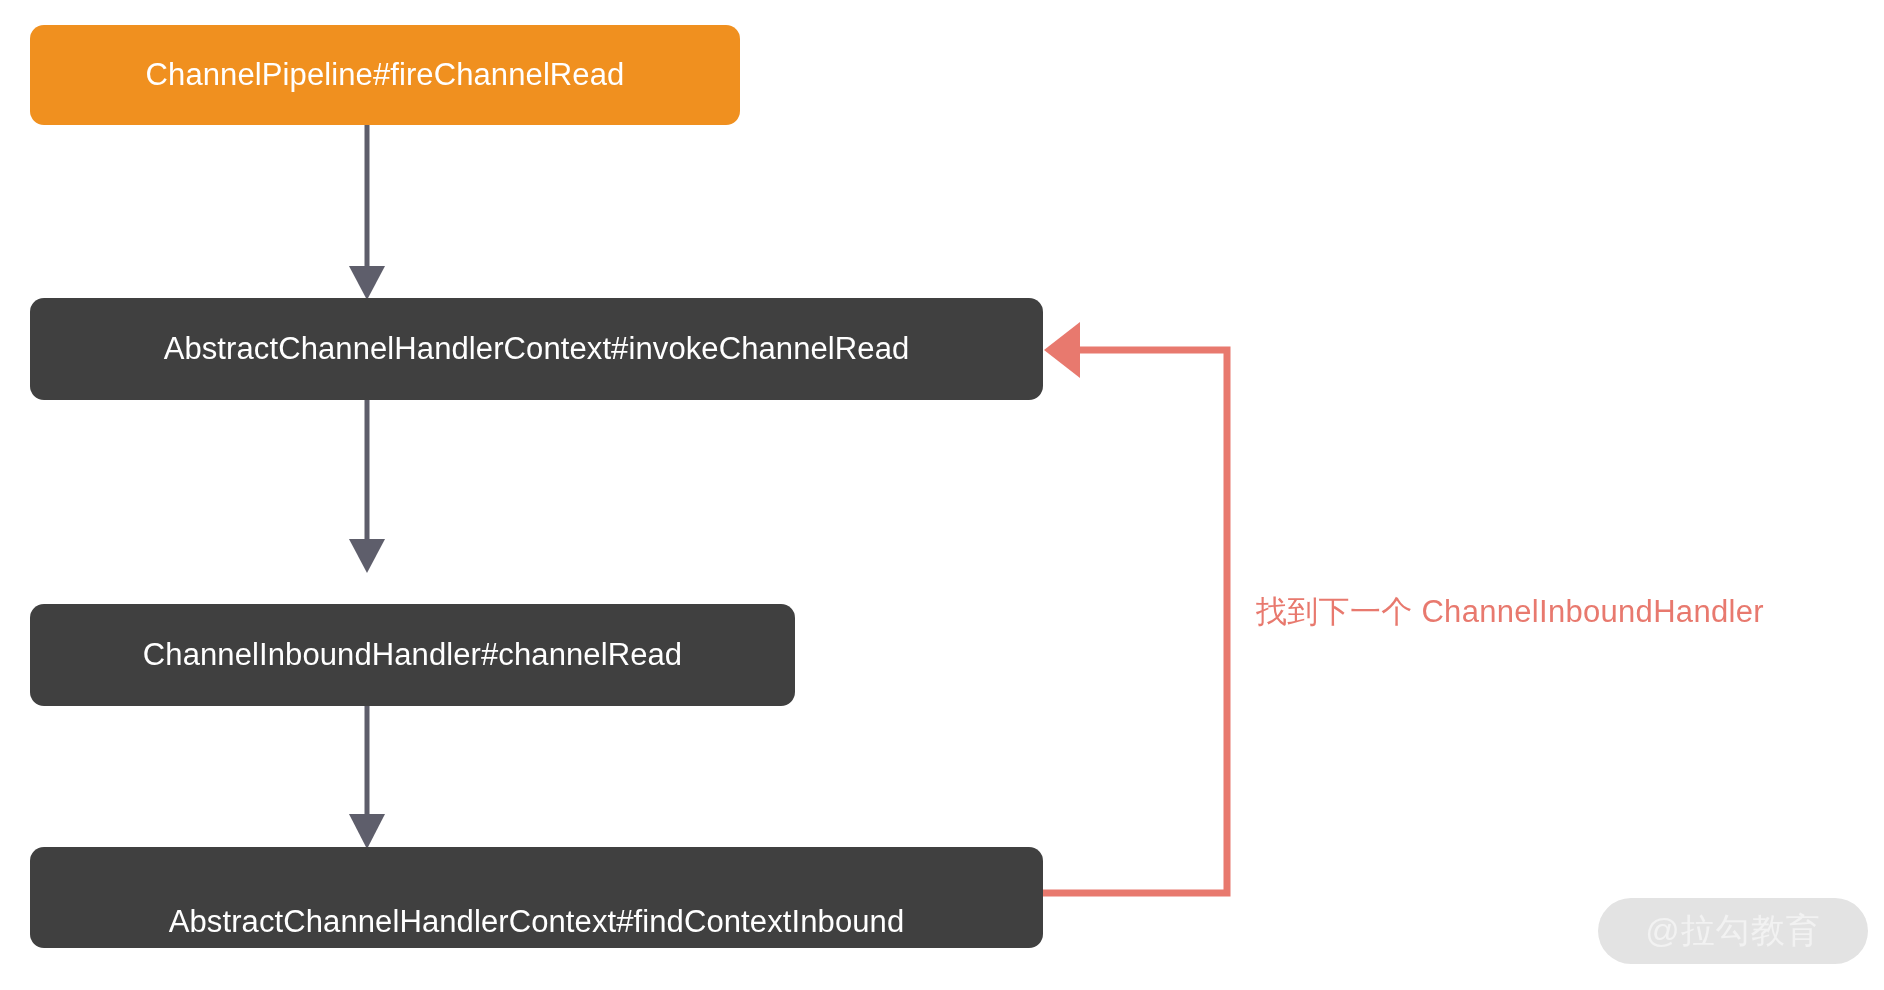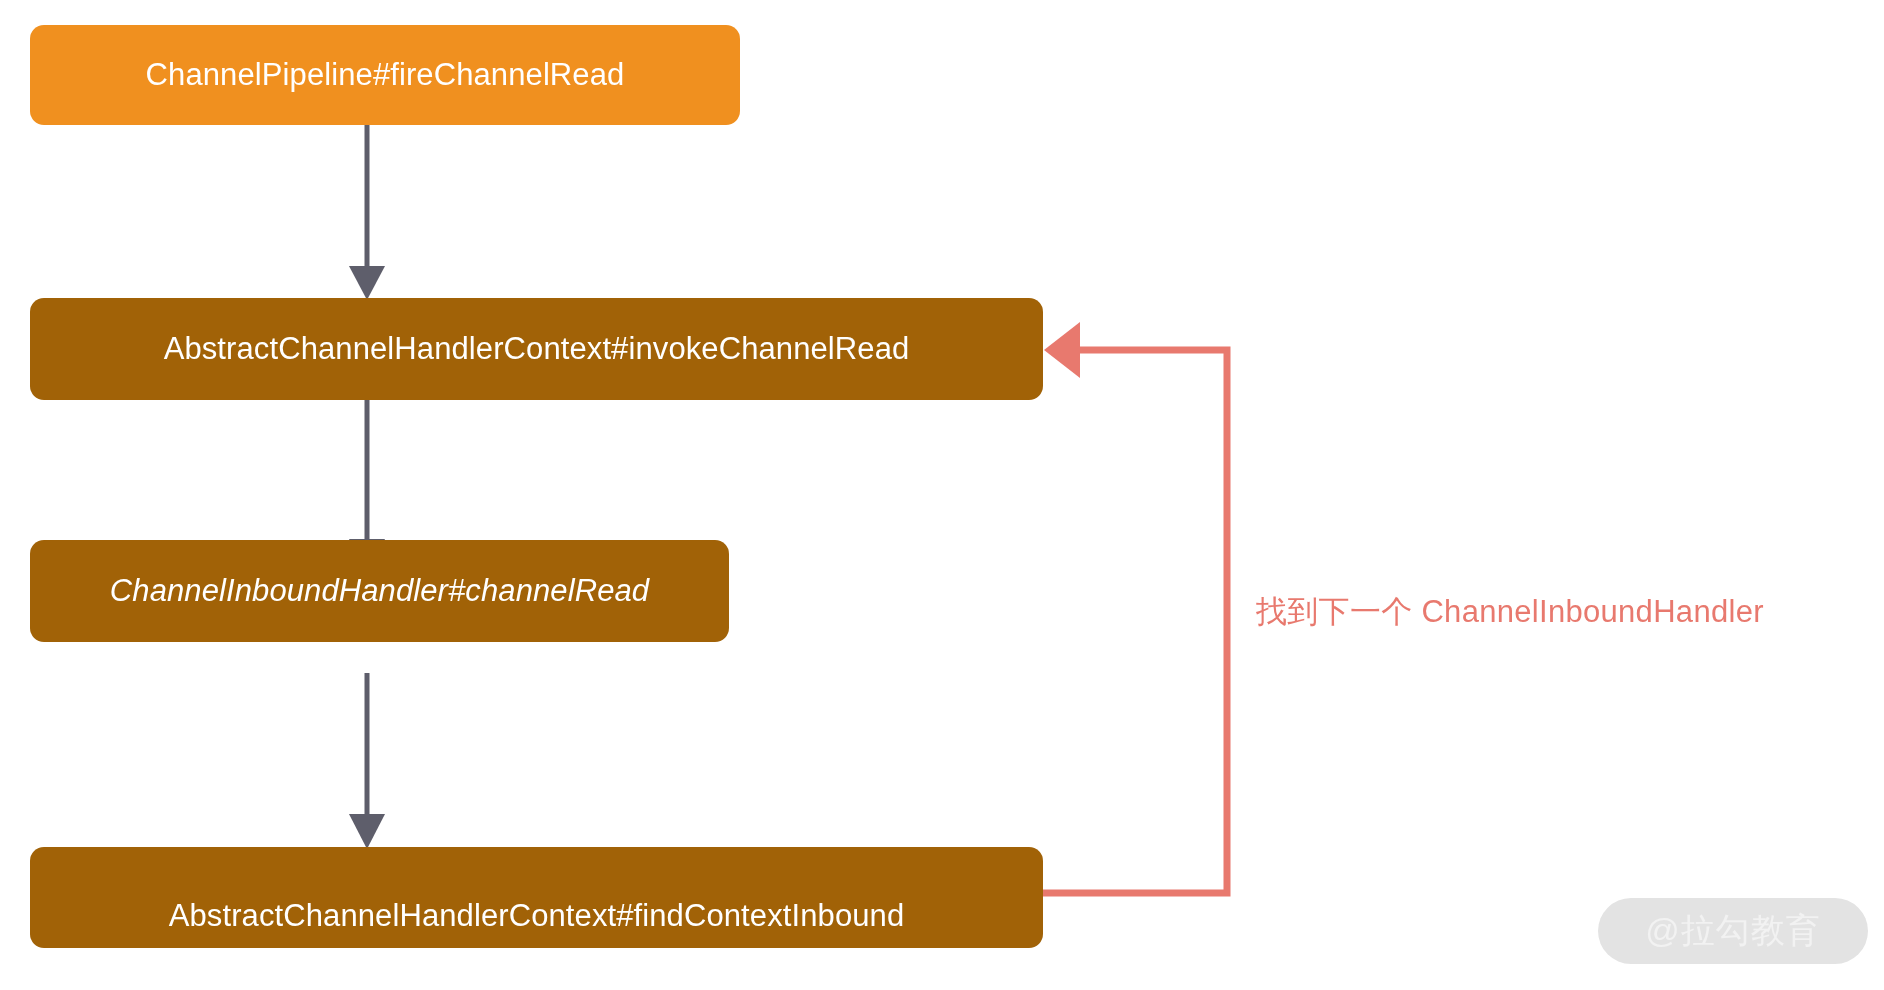--- a/index.html
+++ b/index.html
@@ -27,35 +27,35 @@
     display: flex;
     align-items: center;
     justify-content: center;
     box-sizing: border-box;
     border-radius: 14px;
     color: #ffffff;
     font-size: 31px;
     font-weight: 400;
     letter-spacing: 0.1px;
     white-space: nowrap;
-    padding: 14px 14px;
+    padding: 8px 14px;
     user-select: none;
   }
 
   .node-orange { background: #f0901f; }
-  .node-blue   { background: #a16207; }
+  .node-blue   { background: #404040; }
 
   #node-fire-channel-read {
     left: 30px;  top: 25px;  width: 710px;  height: 100px;
   }
   #node-invoke-channel-read {
     left: 30px;  top: 298px; width: 1013px; height: 102px;
   }
   #node-channel-read {
-    left: 30px;  top: 540px; width: 699px;  height: 102px; font-style: italic;
+    left: 30px;  top: 604px; width: 765px;  height: 102px;
   }
   #node-find-context-inbound {
     left: 30px;  top: 847px; width: 1013px; height: 101px; align-items: flex-end;
   }
 
   
   #connectors {
     position: absolute;
     left: 0;
     top: 0;

